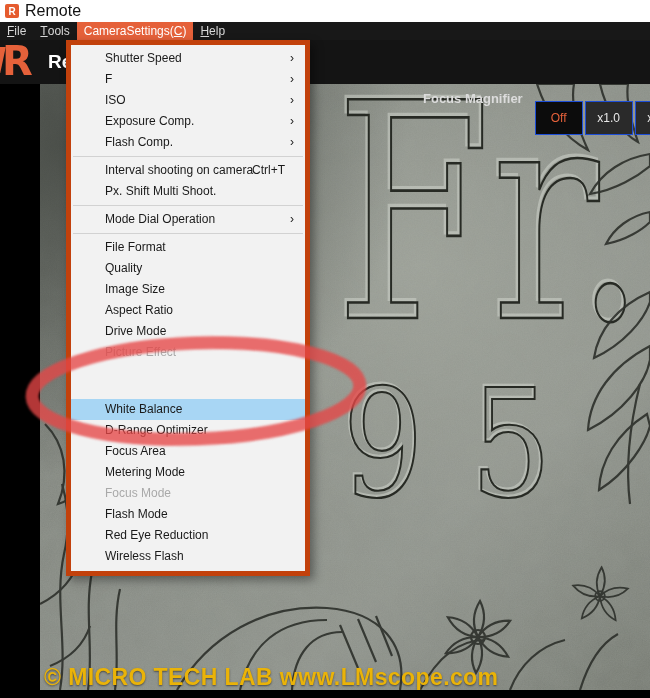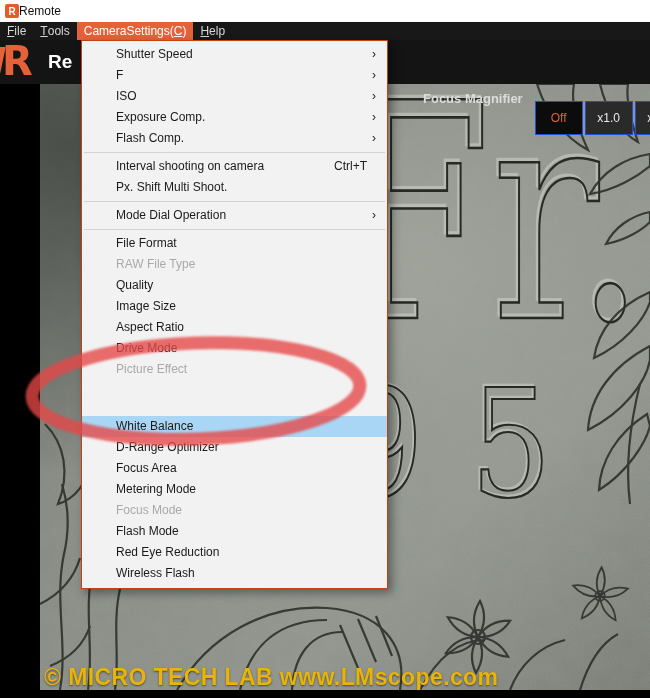--- a/index.html
+++ b/index.html
@@ -5,21 +5,21 @@
   html,body{margin:0;padding:0;background:#222;}
   .screen{
     position:relative;width:650px;height:698px;overflow:hidden;background:#000;
     font-family:"Liberation Sans",sans-serif; -webkit-font-smoothing:antialiased;
   }
   
   .titlebar{position:absolute;top:0;left:0;width:650px;height:22px;background:#ffffff;
     display:flex;align-items:center;z-index:4;}
   .titleicon{width:14px;height:14px;margin-left:5px;background:#e55b2e;border-radius:2px;
     color:#fff;font-size:10px;font-weight:bold;display:flex;align-items:center;justify-content:center;}
-  .titletext{font-size:12px;color:#111;}
+  .titletext{margin-left:6px;font-size:16px;color:#111;}
   
   .menubar{position:absolute;top:22px;left:0;width:650px;height:18px;background:#181818;
     display:flex;align-items:stretch;font-size:12px;color:#d8d8d8;z-index:4;}
   .mb-item{padding:0 7px;display:flex;align-items:center;cursor:default;}
   .mb-item.active{background:#e5613a;color:#ffffff;}
   .u{text-decoration:underline;}
   
   .appheader{position:absolute;top:40px;left:0;width:650px;height:44px;background:#141414;z-index:2;}
   .logo{position:absolute;left:2px;top:-1px;font-family:"DejaVu Sans",sans-serif;
     font-weight:bold;font-size:40px;line-height:44px;color:#e5613a;letter-spacing:-2px;}
@@ -30,22 +30,22 @@
   .fm-btn{width:48px;height:34px;margin-right:2px;border:1px solid #1d4ed8;background:#2a2a2a;
     color:#e8e8e8;font-size:12px;display:flex;align-items:center;justify-content:center;
     box-sizing:border-box;flex:0 0 auto;margin-top:40px;}
   .fm-btn.selected{background:#0c0c0c;color:#e5613a;}
   
   .photo{position:absolute;top:84px;left:0;width:650px;height:606px;background:#000;z-index:0;}
   .coin{position:absolute;left:40px;top:0;}
   .copyright{position:absolute;left:44px;top:664px;font-size:23px;font-weight:bold;
     color:#eab308;letter-spacing:0.4px;z-index:2;text-shadow:0 1px 2px rgba(0,0,0,.5);}
   
-  .dropdown{position:absolute;left:81px;top:40px;width:307px;box-sizing:border-box;
-    background:#f2f2f2;border:1px solid #c2410c;box-shadow:4px 4px 9px rgba(0,0,0,.38);
+  .dropdown{position:absolute;left:66px;top:40px;width:244px;box-sizing:border-box;
+    background:#f2f2f2;border:5px solid #c2410c;box-shadow:4px 4px 9px rgba(0,0,0,.38);
     padding:3px 0 4px 0;z-index:5;font-size:12px;color:#1a1a1a;}
   .menu-item{position:relative;height:21px;line-height:21px;padding-left:34px;padding-right:14px;
     white-space:nowrap;cursor:default;}
   .menu-item.disabled{color:#a9a9a9;}
   .menu-item.highlighted{background:#a8d6f4;margin-top:36px;}
   .mi-shortcut{position:absolute;right:20px;top:0;text-align:right;}
   .mi-arrow{position:absolute;right:11px;top:0;font-size:12px;color:#222;}
   .menu-sep{height:1px;background:#d2d2d2;margin:3px 2px;}
   
   .annotation{position:absolute;top:0;left:0;z-index:9;pointer-events:none;}
@@ -177,21 +177,20 @@
       <div class="menu-item"><span>ISO</span><span class="mi-arrow">›</span></div>
       <div class="menu-item"><span>Exposure Comp.</span><span class="mi-arrow">›</span></div>
       <div class="menu-item"><span>Flash Comp.</span><span class="mi-arrow">›</span></div>
       <div class="menu-sep"></div>
       <div class="menu-item"><span>Interval shooting on camera</span><span class="mi-shortcut">Ctrl+T</span></div>
       <div class="menu-item"><span>Px. Shift Multi Shoot.</span></div>
       <div class="menu-sep"></div>
       <div class="menu-item"><span>Mode Dial Operation</span><span class="mi-arrow">›</span></div>
       <div class="menu-sep"></div>
       <div class="menu-item"><span>File Format</span></div>
-      <div class="menu-item disabled"><span>RAW File Type</span></div>
       <div class="menu-item"><span>Quality</span></div>
       <div class="menu-item"><span>Image Size</span></div>
       <div class="menu-item"><span>Aspect Ratio</span></div>
       <div class="menu-item"><span>Drive Mode</span></div>
       <div class="menu-item disabled"><span>Picture Effect</span></div>
       <div class="menu-item highlighted"><span>White Balance</span></div>
       <div class="menu-item"><span>D-Range Optimizer</span></div>
       <div class="menu-item"><span>Focus Area</span></div>
       <div class="menu-item"><span>Metering Mode</span></div>
       <div class="menu-item disabled"><span>Focus Mode</span></div>

